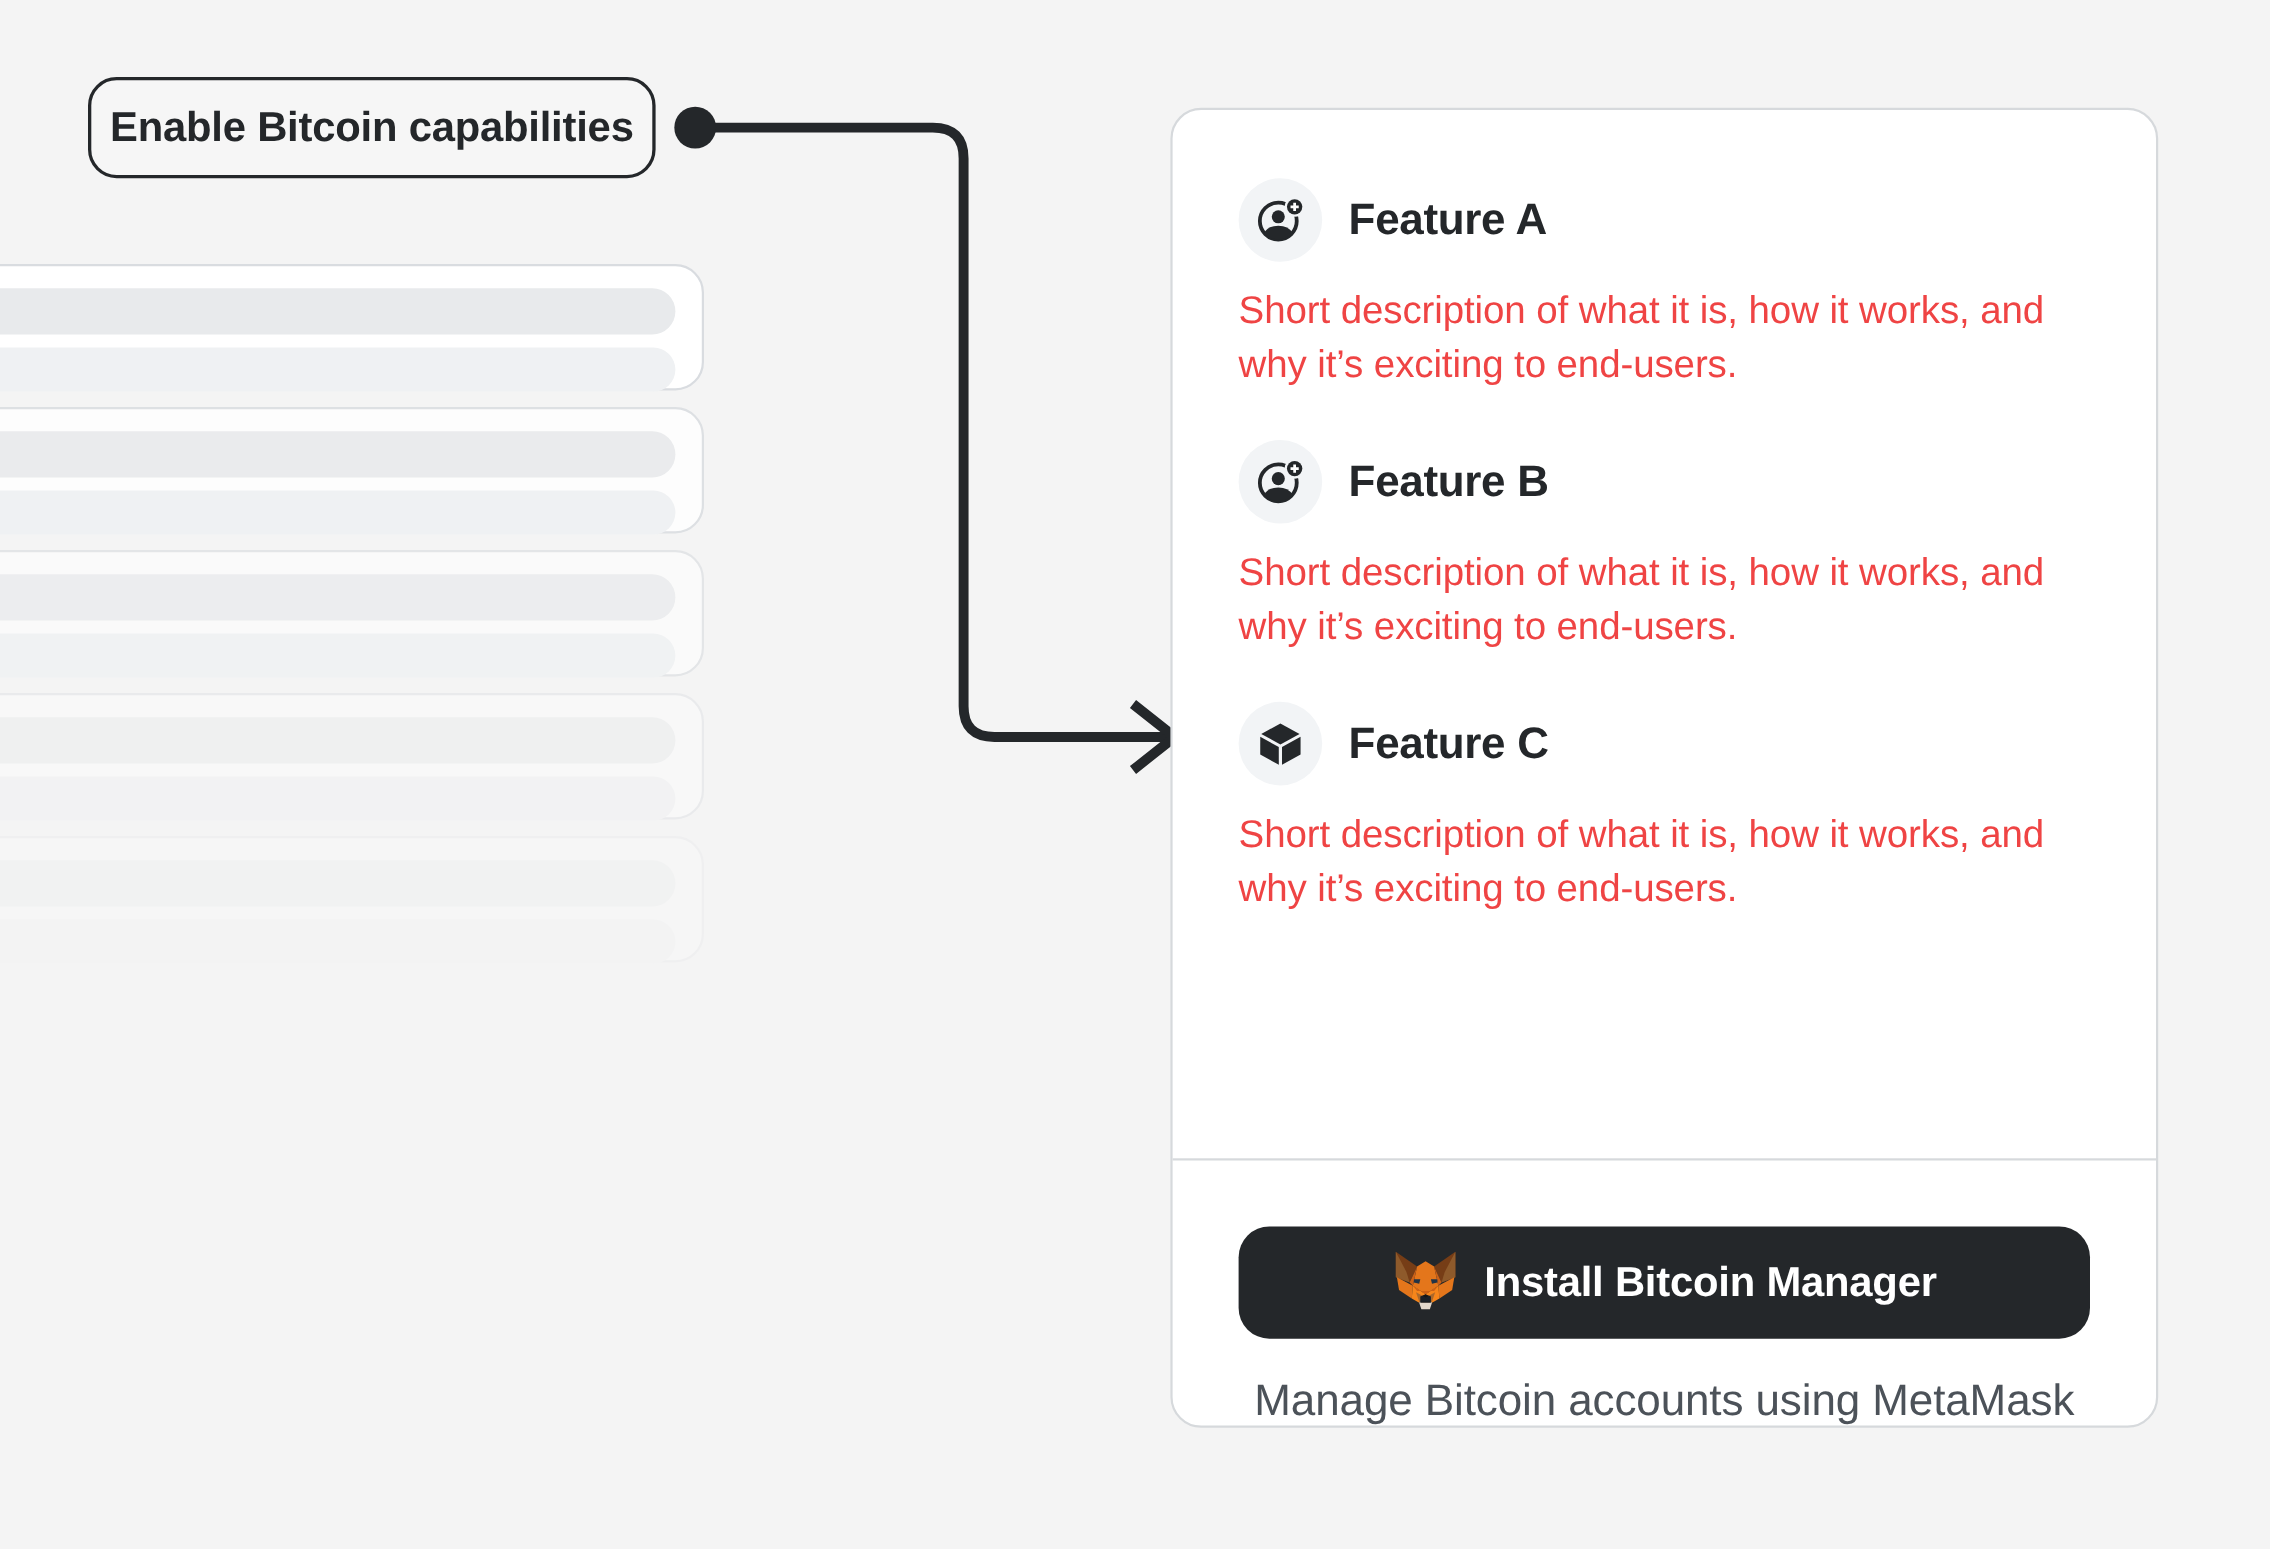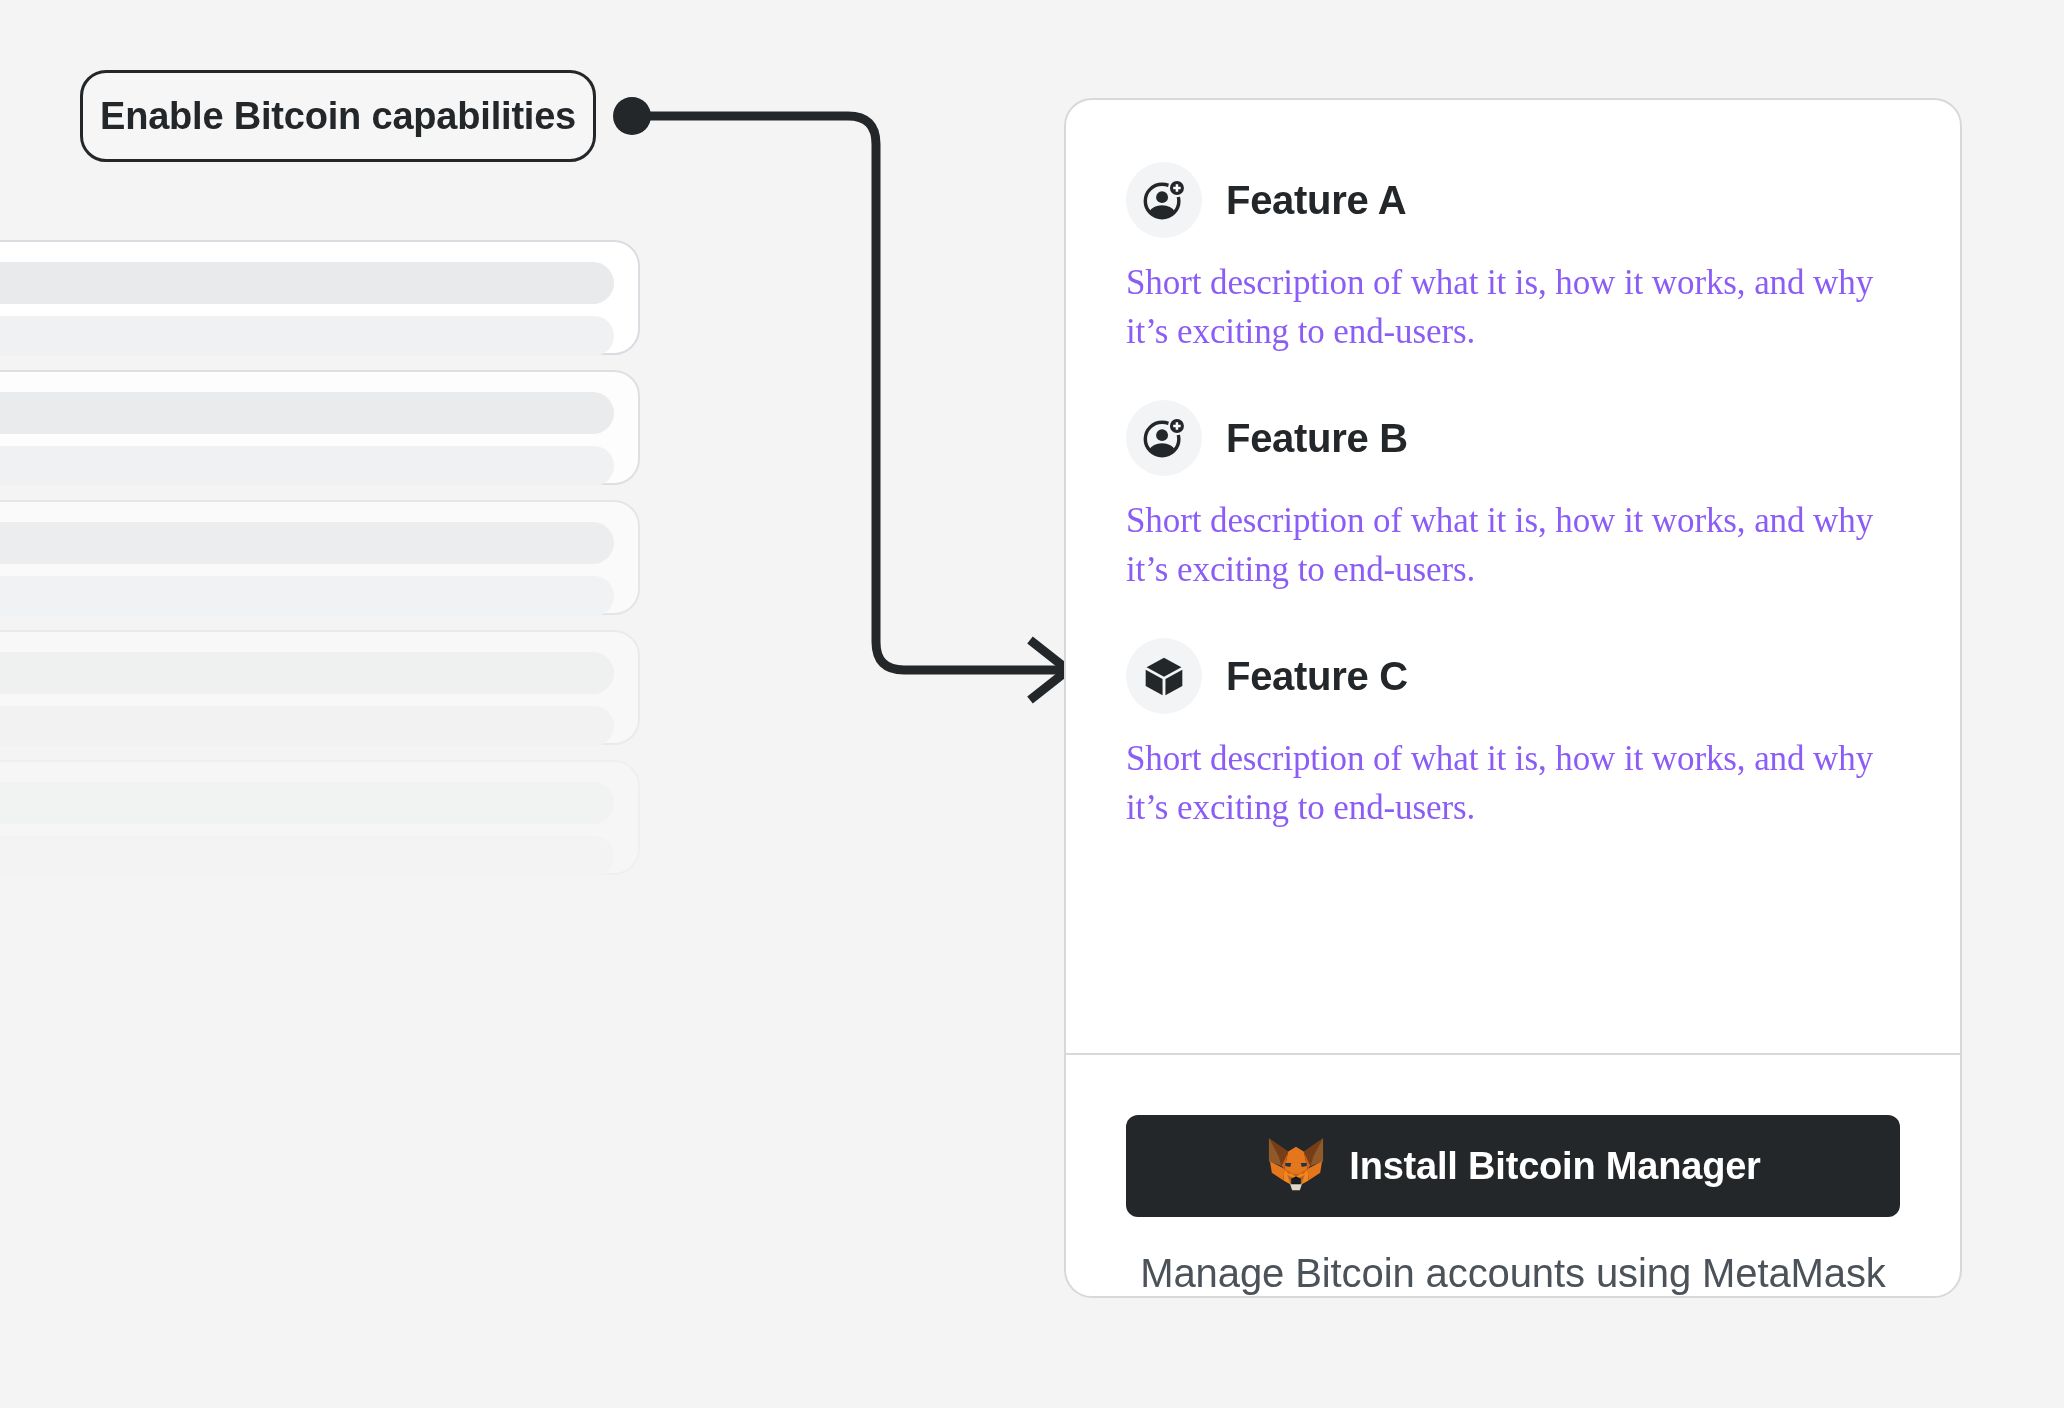--- a/index.html
+++ b/index.html
@@ -123,44 +123,43 @@
   }
   .feature-title {
     font-size: 40px;
     font-weight: 700;
     color: #24272A;
     letter-spacing: -0.3px;
   }
   .feature-desc {
     font-size: 35px;
     line-height: 1.4;
-    color: #8b5cf6;
+    color: #ef4444;
     max-width: 790px;
     letter-spacing: -0.1px;
-    font-family: Liberation Serif, serif;
   }
 
   #card-divider {
     height: 2px;
     background: #D6D9DC;
     margin-top: 56px;
   }
 
   #card-footer {
     padding: 60px 60px 0 60px;
   }
   #install-button {
     display: flex;
     align-items: center;
     justify-content: center;
     gap: 22px;
     height: 102px;
     background: #24272A;
     border: none;
-    border-radius: 12px;
+    border-radius: 28px;
     width: 100%;
     cursor: pointer;
     padding: 0;
   }
   #install-button-label {
     font-size: 38px;
     font-weight: 700;
     color: #FFFFFF;
     letter-spacing: -0.2px;
   }

